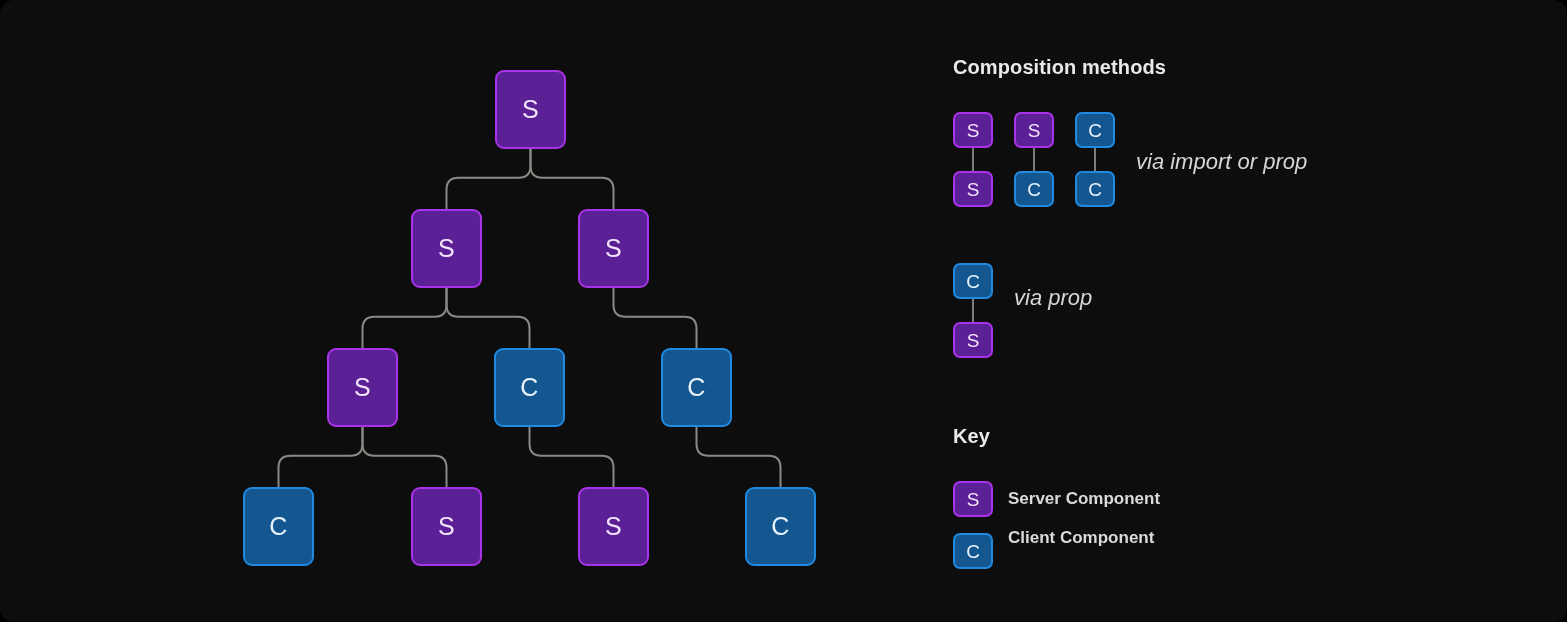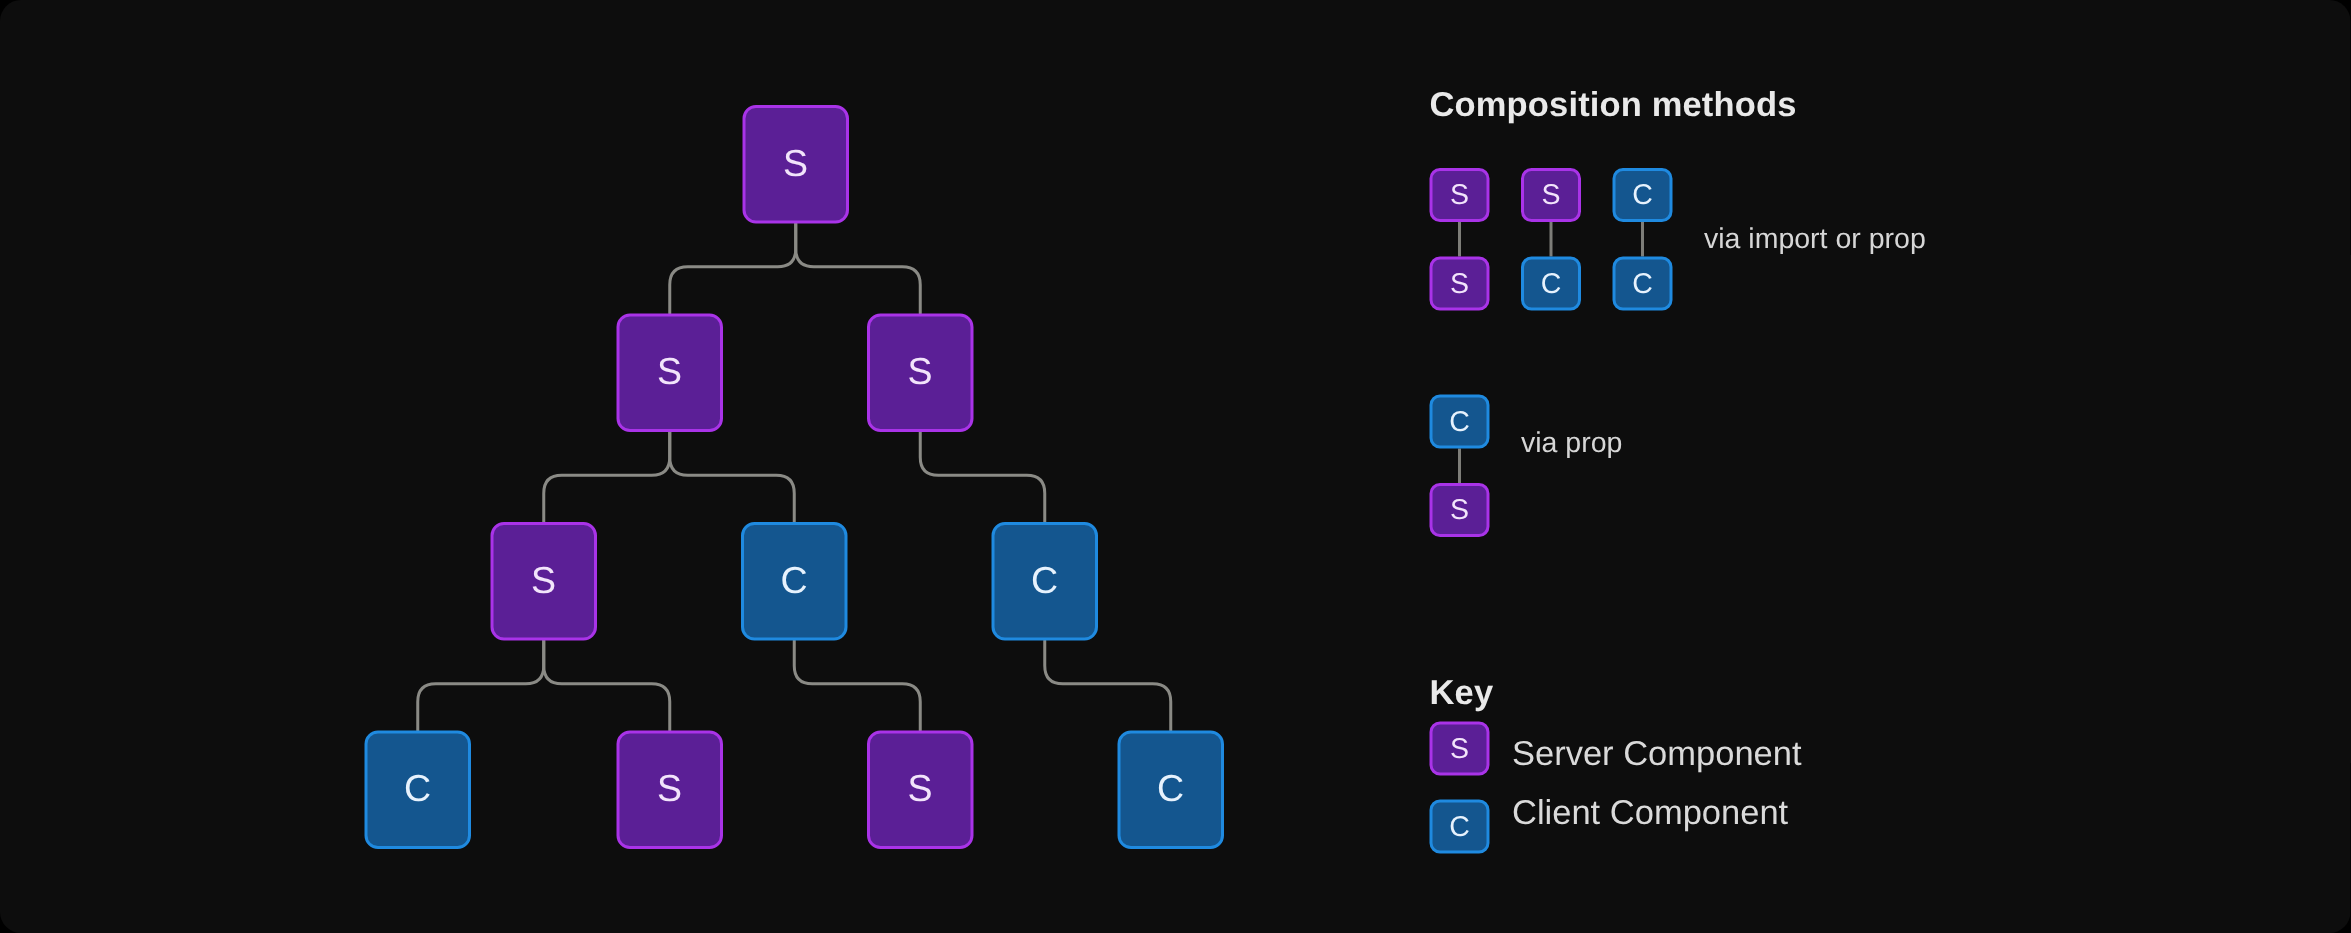--- a/index.html
+++ b/index.html
@@ -83,37 +83,38 @@
   .minibox.client {
     background: #14568f;
     border-color: #1f8ae0;
     color: #e7f2fd;
   }
 
   
   .panel-heading {
     position: absolute;
     color: #e9e9e9;
-    font-size: 23px;
+    font-size: 20px;
     font-weight: 700;
     letter-spacing: .1px;
     white-space: nowrap;
   }
   .panel-note {
     position: absolute;
     color: #d6d6d6;
-    font-size: 19px;
+    font-size: 22px;
     font-weight: 400;
     white-space: nowrap;
+    font-style: italic;
   }
   .legend-label {
     position: absolute;
     color: #dadada;
-    font-size: 23px;
-    font-weight: 400;
+    font-size: 17px;
+    font-weight: 700;
     white-space: nowrap;
   }
   .mini-connector {
     position: absolute;
     width: 2px;
     background: #7d7d78;
     z-index: 1;
   }
 </style>
 </head>
@@ -194,21 +195,21 @@
       <div class="mini-connector" style="left: 972px; top: 299px; height: 23px;"></div>
       <div class="minibox client" style="left: 953px; top: 263px;">
         <span>C</span>
       </div>
       <div class="minibox server" style="left: 953px; top: 322px;">
         <span>S</span>
       </div>
       <div class="panel-note" style="left: 1014px; top: 285px;">via prop</div>
     </div>
 
-  <div class="panel-heading" style="left:953px; top:448px;">Key</div>
+  <div class="panel-heading" style="left:953px; top:425px;">Key</div>
 
   <div id="key-area">
       <div class="minibox server" style="left: 953px; top: 481px;">
         <span>S</span>
       </div>
       <div class="legend-label" style="left: 1008px; top: 489px;">Server Component</div>
       <div class="minibox client" style="left: 953px; top: 533px;">
         <span>C</span>
       </div>
       <div class="legend-label" style="left: 1008px; top: 528px;">Client Component</div>

